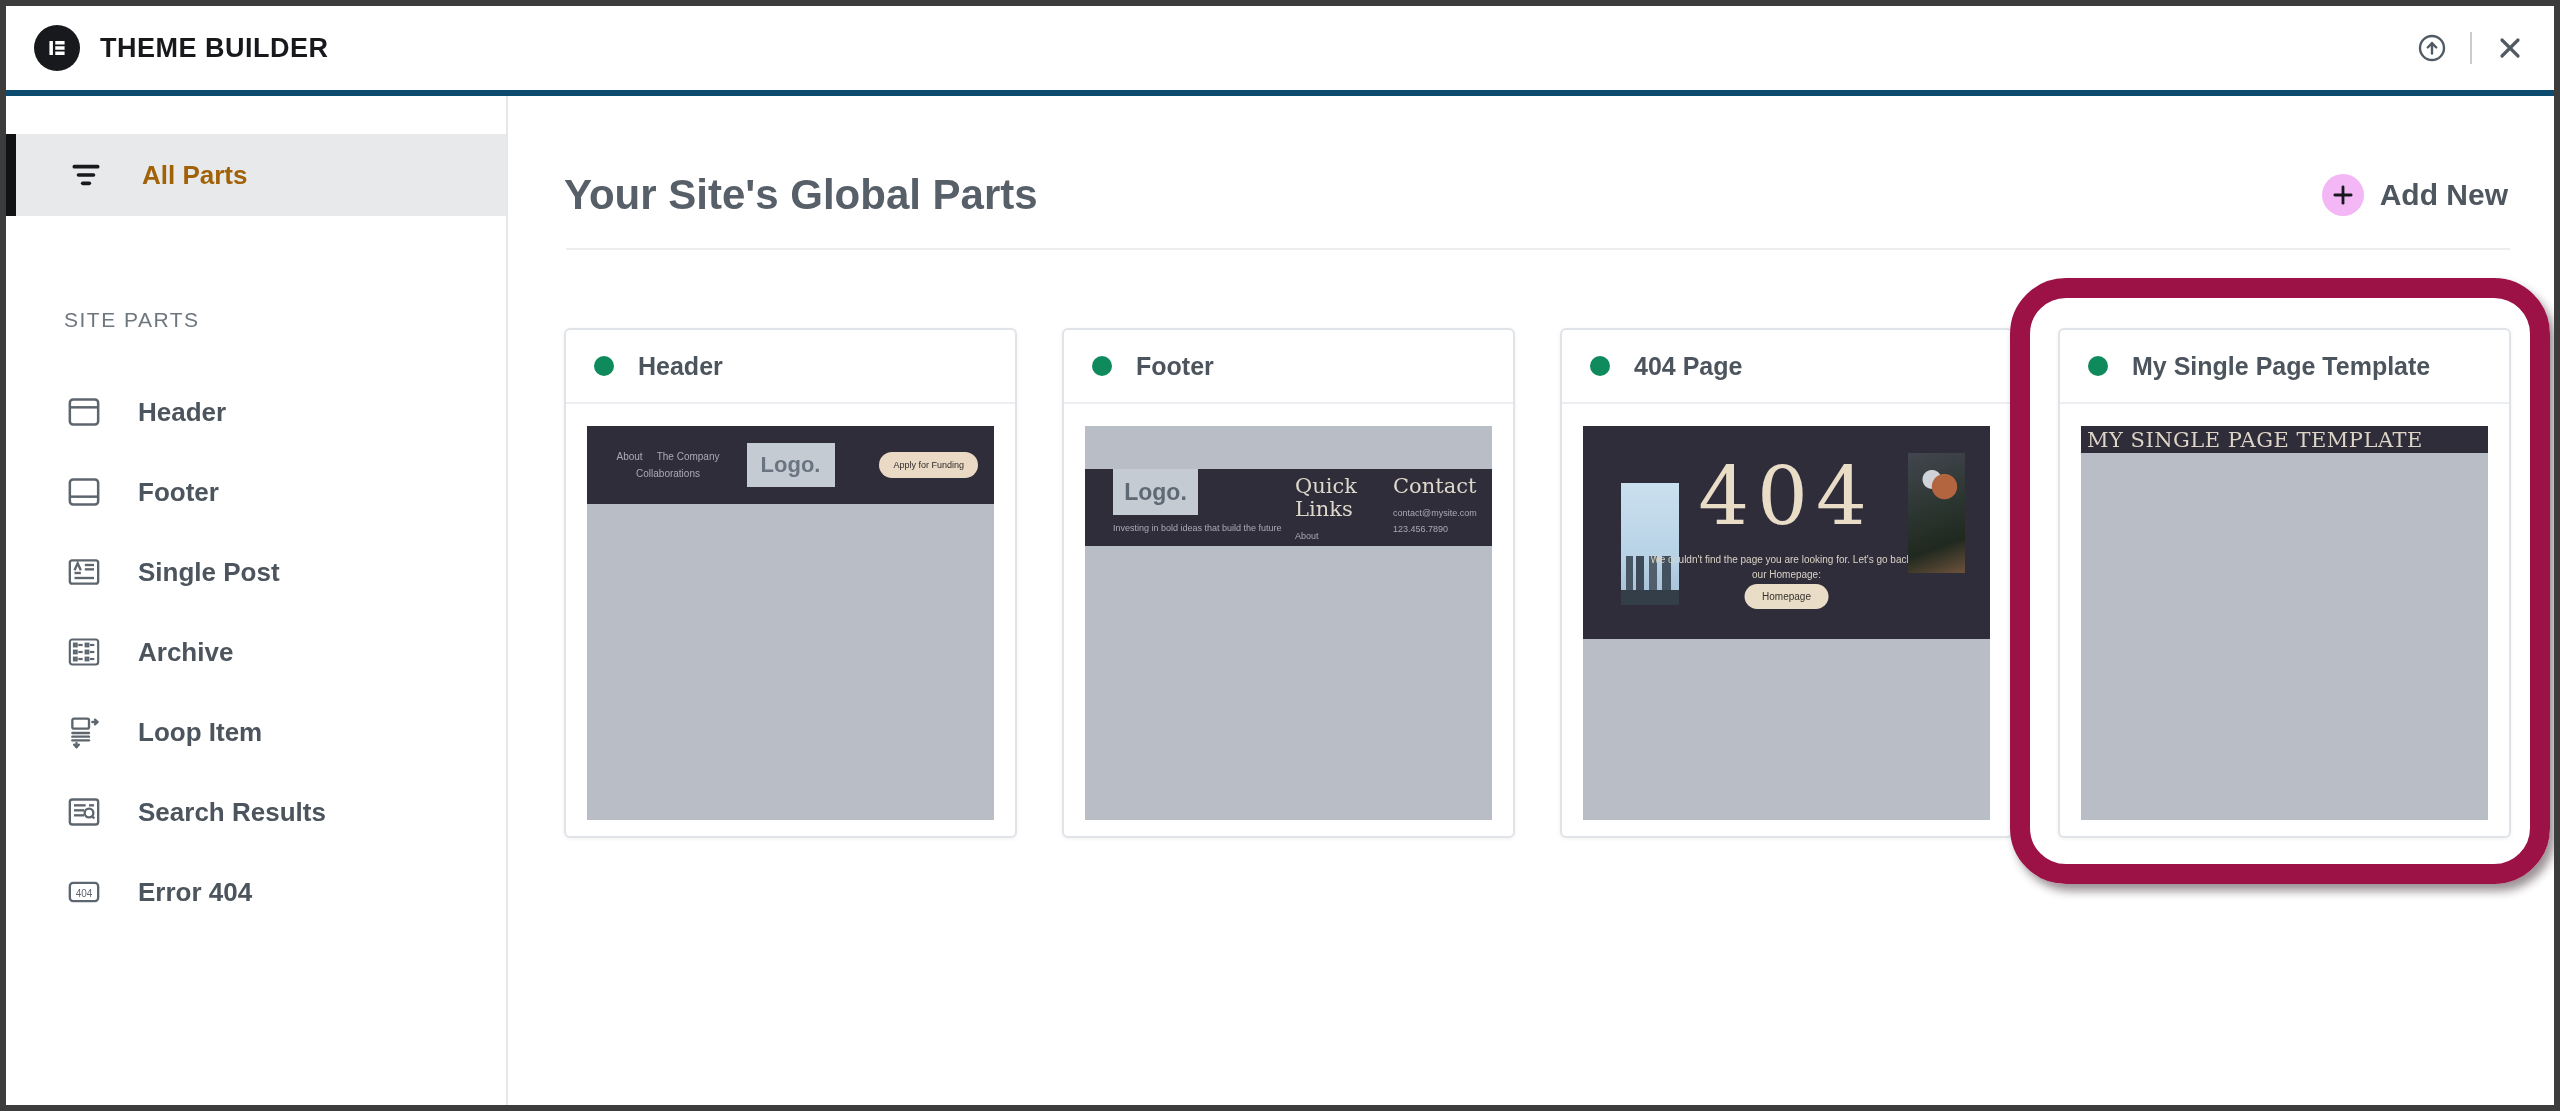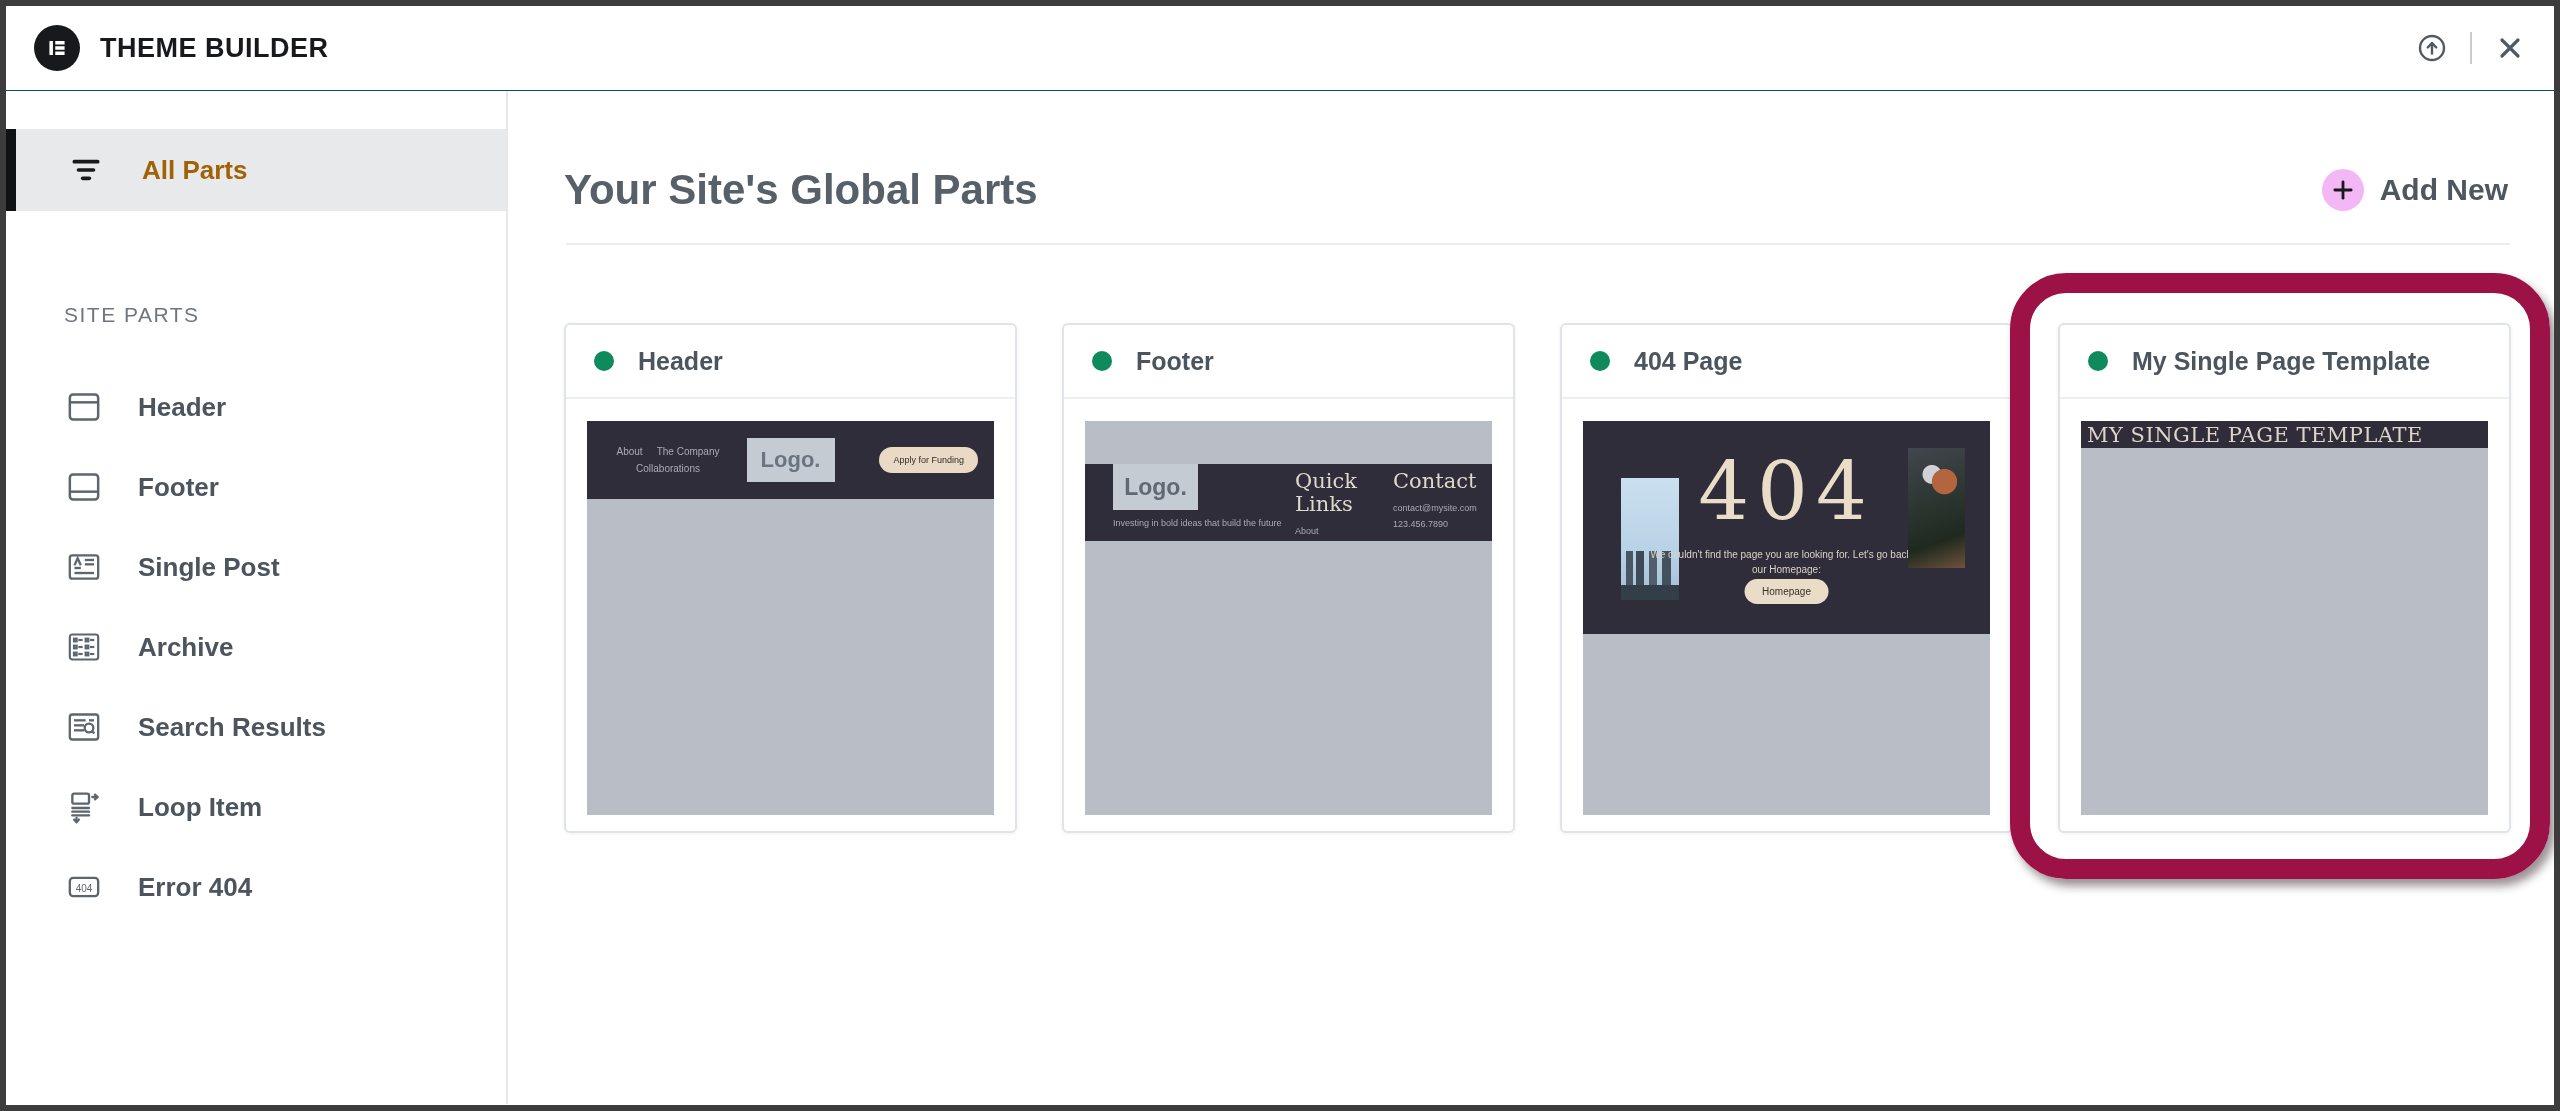--- a/index.html
+++ b/index.html
@@ -1,19 +1,19 @@
 <!DOCTYPE html>
 <html><head>
 <meta charset="utf-8">
 <style>
   html,body{margin:0;padding:0;background:#fff;font-family:"Liberation Sans","DejaVu Sans",sans-serif;}
   .screen{position:relative;width:2560px;height:1111px;box-sizing:border-box;border:6px solid #3c3c3c;background:#fff;overflow:hidden;}
 
   
-  .topbar{height:84px;display:flex;align-items:center;padding:0 28px;border-bottom:1px solid #0c4a6e;background:#fff;}
+  .topbar{height:84px;display:flex;align-items:center;padding:0 28px;border-bottom:6px solid #0c4a6e;background:#fff;}
   .logo-circle{width:46px;height:46px;border-radius:50%;background:#17191c;display:flex;align-items:center;justify-content:center;margin-right:20px;flex:0 0 auto;}
   .topbar-title{font-size:27px;font-weight:bold;letter-spacing:.5px;color:#17191c;}
   .topbar-right{margin-left:auto;display:flex;align-items:center;gap:22px;}
   .tb-icon{width:32px;height:32px;color:#515a63;cursor:pointer;}
   .tb-divider{width:2px;height:32px;background:#c9cdd2;}
 
   
   .body-row{display:flex;height:1013px;}
   .sidebar{width:502px;box-sizing:border-box;border-right:2px solid #e7e7e7;padding-top:38px;background:#fff;flex:0 0 auto;}
   .main{flex:1;position:relative;padding-left:56px;box-sizing:border-box;}
@@ -172,44 +172,44 @@
             <line x1="15.6" y1="12" x2="18.2" y2="12"></line>
           <rect x="6" y="15.4" width="1.6" height="1.6"></rect>
             <line x1="8.6" y1="16.2" x2="11.2" y2="16.2"></line>
           <rect x="13" y="15.4" width="1.6" height="1.6"></rect>
             <line x1="15.6" y1="16.2" x2="18.2" y2="16.2"></line>
         </svg>
         <span class="lbl">Archive</span>
       </div>
 
       <div class="side-item">
-        <svg class="side-icon" viewBox="0 0 24 24" fill="none" stroke="currentColor" stroke-width="1.4">
-          <rect x="3.5" y="4.5" width="17" height="15" rx="1.5"></rect>
-          <line x1="6" y1="8" x2="13" y2="8"></line>
-            <line x1="15" y1="8" x2="18" y2="8"></line>
-          <line x1="6" y1="11" x2="12" y2="11"></line>
-            <line x1="6" y1="14" x2="12" y2="14"></line>
-          <circle cx="15" cy="12.6" r="2.6"></circle>
-            <line x1="16.8" y1="14.5" x2="18.2" y2="15.9"></line>
-        </svg>
-        <span class="lbl">Search Results</span>
-      </div>
-
-      <div class="side-item">
         <svg class="side-icon" viewBox="0 0 24 24" fill="none" stroke="currentColor" stroke-width="1.4" stroke-linecap="round">
           <rect x="5" y="4" width="10" height="6" rx="1"></rect>
           <line x1="17" y1="6" x2="20" y2="6"></line>
             <polyline points="18.6,4.6 20,6 18.6,7.4"></polyline>
           <line x1="5" y1="12.6" x2="15" y2="12.6"></line>
             <line x1="5" y1="14.8" x2="15" y2="14.8"></line>
             <line x1="5" y1="17" x2="15" y2="17"></line>
           <line x1="7.5" y1="18.6" x2="7.5" y2="21"></line>
             <polyline points="6.1,19.6 7.5,21 8.9,19.6"></polyline>
         </svg>
         <span class="lbl">Loop Item</span>
+      </div>
+
+      <div class="side-item">
+        <svg class="side-icon" viewBox="0 0 24 24" fill="none" stroke="currentColor" stroke-width="1.4">
+          <rect x="3.5" y="4.5" width="17" height="15" rx="1.5"></rect>
+          <line x1="6" y1="8" x2="13" y2="8"></line>
+            <line x1="15" y1="8" x2="18" y2="8"></line>
+          <line x1="6" y1="11" x2="12" y2="11"></line>
+            <line x1="6" y1="14" x2="12" y2="14"></line>
+          <circle cx="15" cy="12.6" r="2.6"></circle>
+            <line x1="16.8" y1="14.5" x2="18.2" y2="15.9"></line>
+        </svg>
+        <span class="lbl">Search Results</span>
       </div>
 
       <div class="side-item">
         <svg class="side-icon" viewBox="0 0 24 24" fill="none" stroke="currentColor" stroke-width="1.4">
           <rect x="3.5" y="6.5" width="17" height="11" rx="2"></rect>
           <text x="12" y="14.8" text-anchor="middle" font-size="6" fill="currentColor" stroke="none" font-family="Liberation Sans,sans-serif">404</text>
         </svg>
         <span class="lbl">Error 404</span>
       </div>
     </div>

